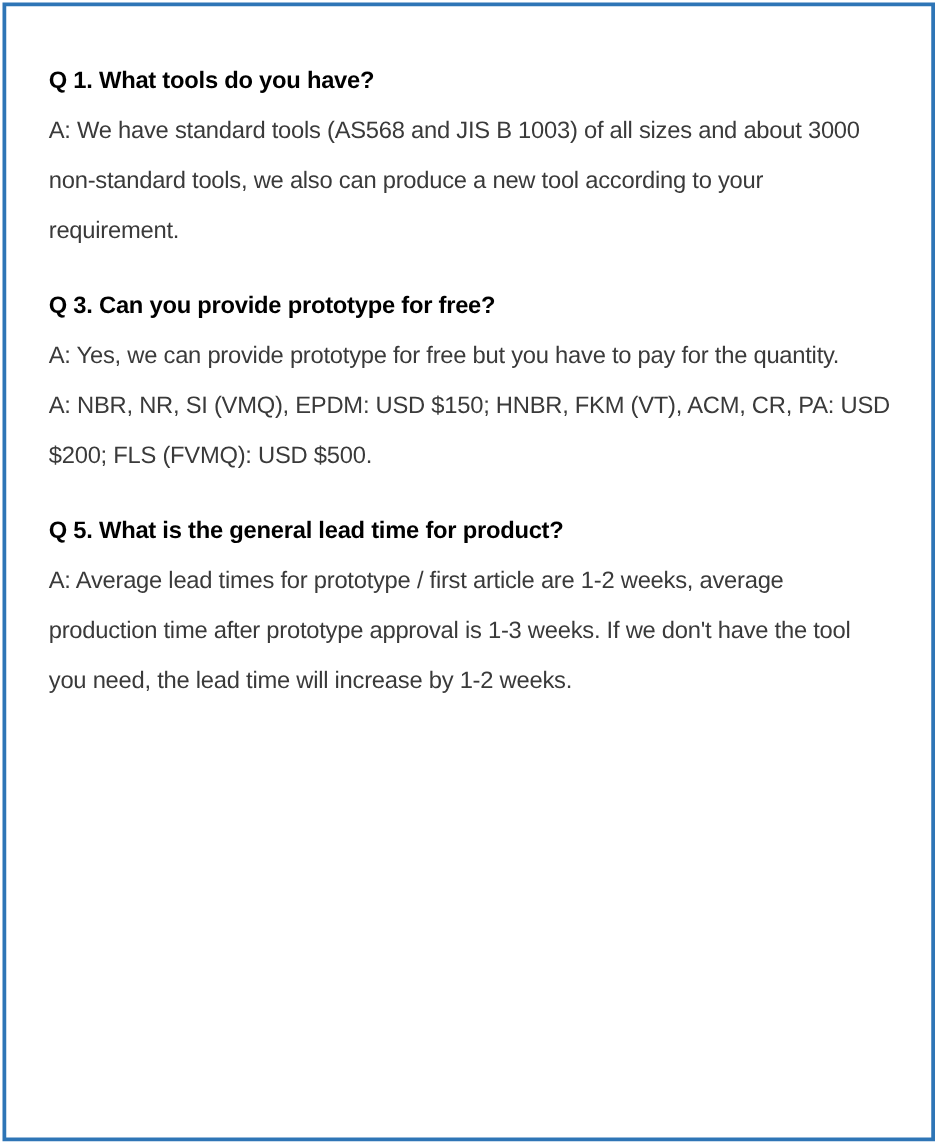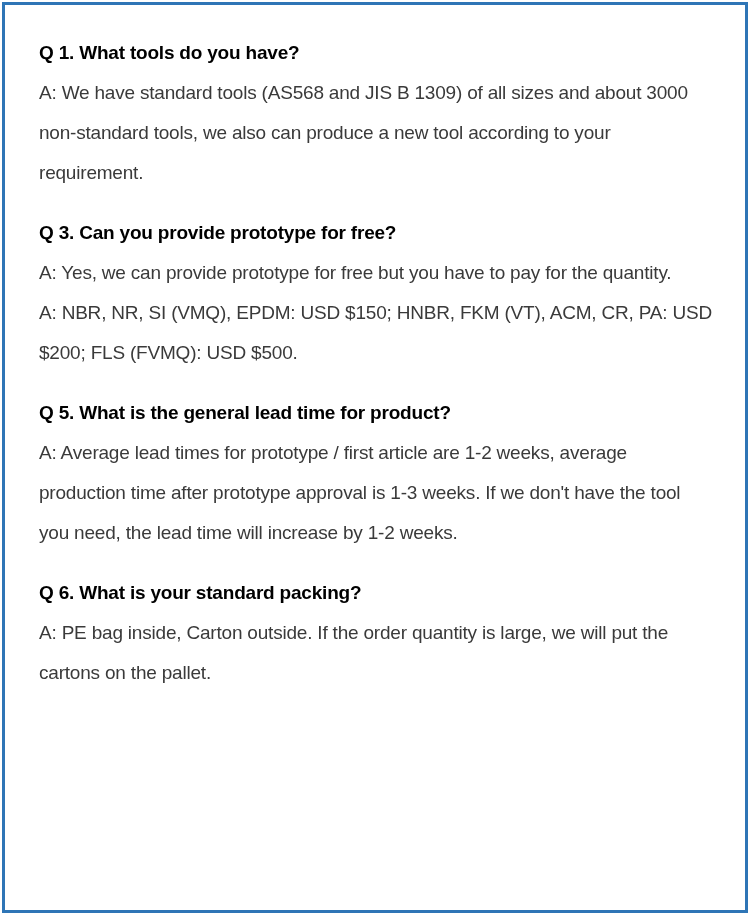--- a/index.html
+++ b/index.html
@@ -12,21 +12,21 @@
   }
   .page {
     box-sizing: border-box;
     width: 746px;
     height: 911px;
     margin: 2px;
     border: 3px solid #2E75B6;
     background: #ffffff;
     font-family: "Liberation Sans", sans-serif;
     color: #333333;
-    padding: 8px 32px 0 34px;
+    padding: 20px 32px 0 34px;
     overflow: hidden;
   }
   .faq-item {
     margin: 0;
   }
   .faq-question {
     font-size: 19px;
     font-weight: bold;
     color: #000000;
     line-height: 40px;
@@ -43,36 +43,32 @@
     max-width: 678px;
   }
 </style>
 </head>
 <body>
 
 <div class="page">
 
   <div class="faq-item">
     <p class="faq-question">Q 1. What tools do you have?</p>
-    <p class="faq-answer">A: We have standard tools (AS568 and JIS B 1309) of all sizes and about 3000 non-standard tools, we also can produce a new tool according to your requirement.</p>
+    <p class="faq-answer">A: We have standard tools (AS568 and JIS B 1003) of all sizes and about 3000 non-standard tools, we also can produce a new tool according to your requirement.</p>
   </div>
 
 
   <div class="faq-item">
     <p class="faq-question">Q 3. Can you provide prototype for free?</p>
     <p class="faq-answer">A: Yes, we can provide prototype for free but you have to pay for the quantity.</p>
   </div>
 
   <div class="faq-item">
     <p class="faq-answer">A: NBR, NR, SI (VMQ), EPDM: USD $150; HNBR, FKM (VT), ACM, CR, PA: USD $200; FLS (FVMQ): USD $500.</p>
   </div>
 
   <div class="faq-item">
     <p class="faq-question">Q 5. What is the general lead time for product?</p>
     <p class="faq-answer">A: Average lead times for prototype / first article are 1-2 weeks, average production time after prototype approval is 1-3 weeks. If we don't have the tool you need, the lead time will increase by 1-2 weeks.</p>
   </div>
 
-  <div class="faq-item">
-    <p class="faq-question">Q 6. What is your standard packing?</p>
-    <p class="faq-answer">A: PE bag inside, Carton outside. If the order quantity is large, we will put the cartons on the pallet.</p>
-  </div>
 
 </div>
 
 </body></html>

